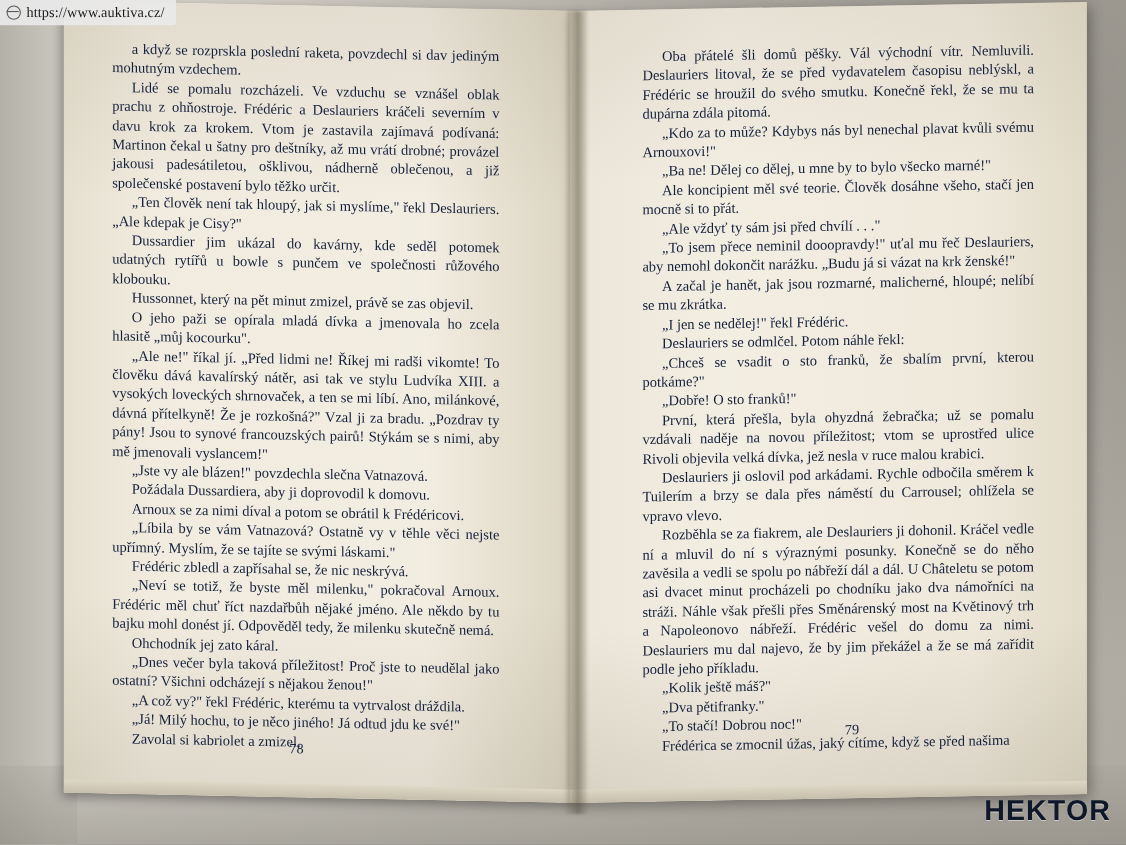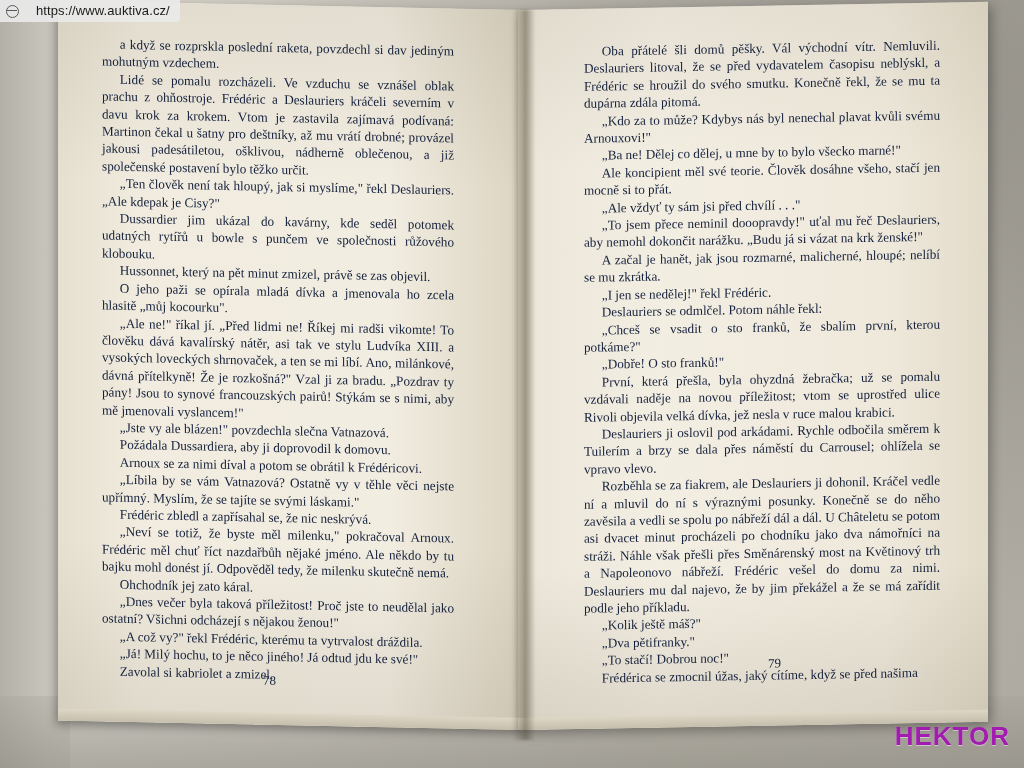--- a/index.html
+++ b/index.html
@@ -43,22 +43,22 @@
   .surface-bottom{
     position:absolute;
     left:0; right:0; bottom:0; height:72px;
     background: linear-gradient(180deg, rgba(160,157,148,.25), rgba(138,135,126,.55));
   }
 
   
   .urlbar {
     position: absolute;
     left: 0; top: 0;
-    padding: 3px 10px 4px 36px;
-    font-family: Liberation Sans, sans-serif;
+    padding: 3px 10px 4px 24px;
+    font-family: Liberation Serif, serif;
     font-size: 13px;
     color: #1b1b1b;
     background: rgba(233,233,233,0.92);
     border-bottom-right-radius: 3px;
     z-index: 40;
     letter-spacing: .1px;
   }
   .urlbar .glob {
     position:absolute;
     left:6px; top:5px;
@@ -75,21 +75,21 @@
   }
 
   
   .watermark {
     position: absolute;
     right: 14px;
     bottom: 16px;
     font-family: "Liberation Sans", sans-serif;
     font-weight: bold;
     font-size: 26px;
-    color: #a21caf;
+    color: #0f172a;
     letter-spacing: 1px;
     text-shadow: 0 1px 0 rgba(255,255,255,.45);
     z-index: 40;
   }
 
   
   .book {
     position: absolute;
     left: 58px;
     top: 10px;

